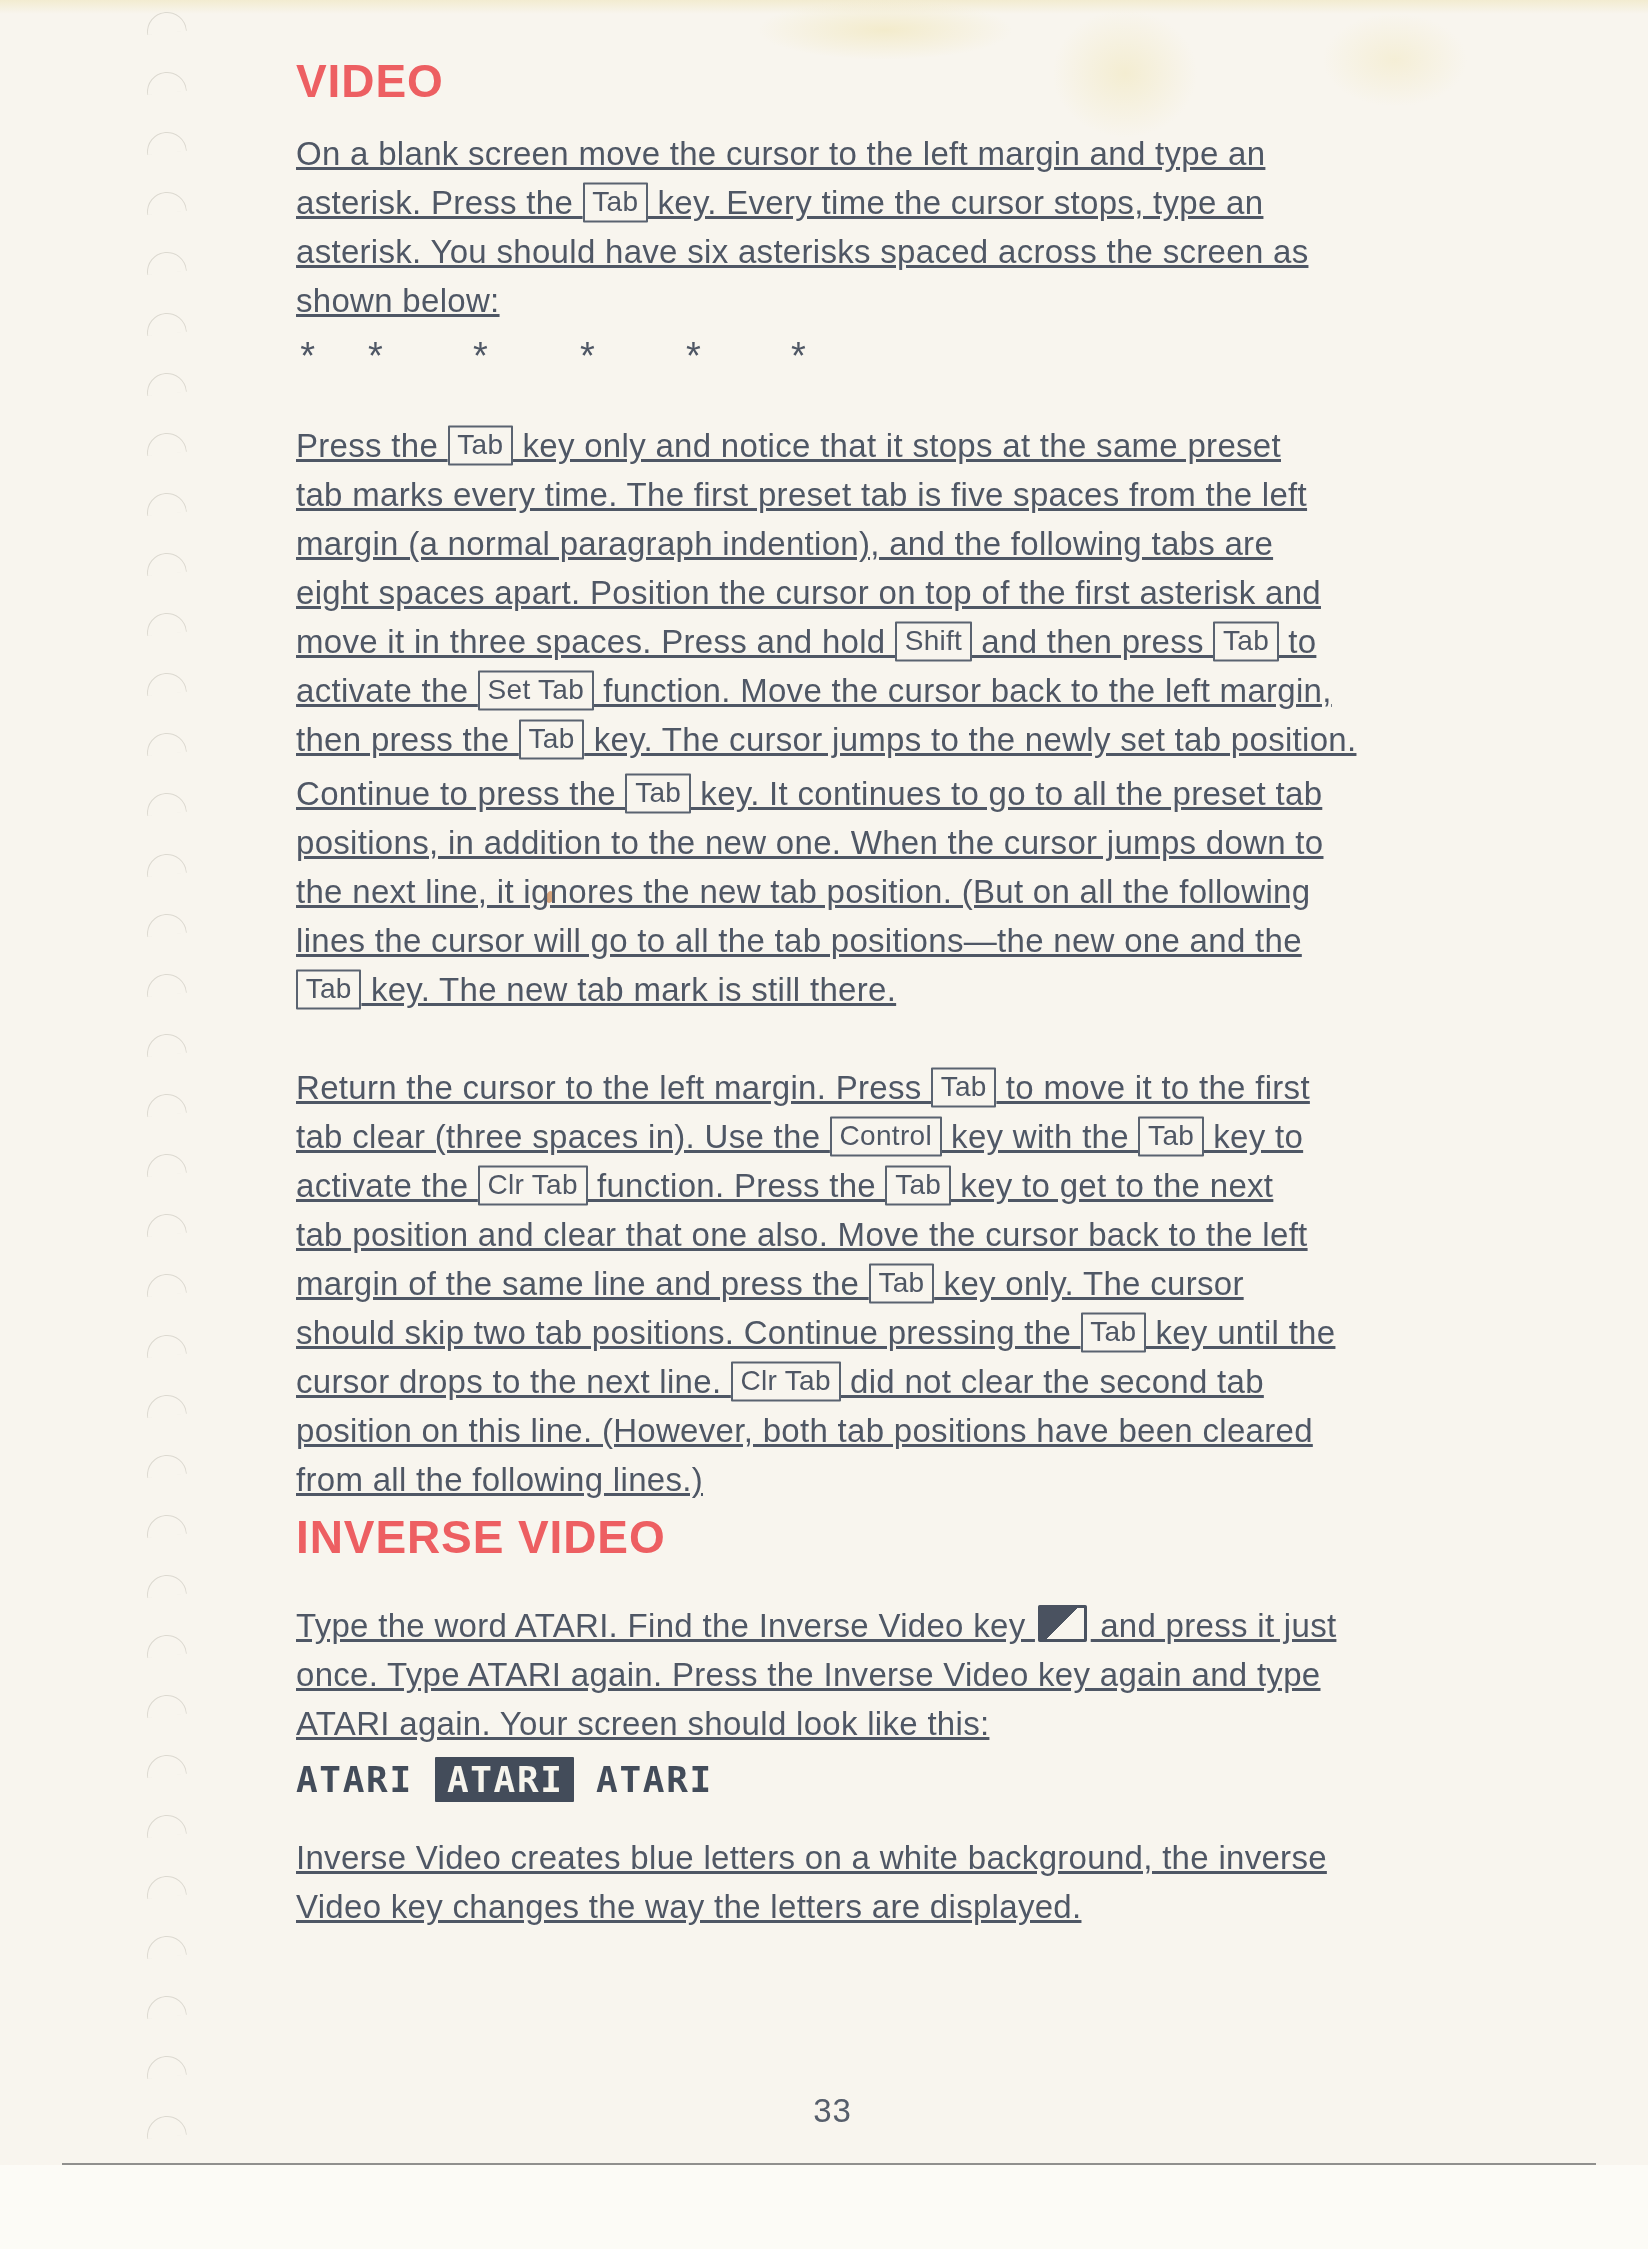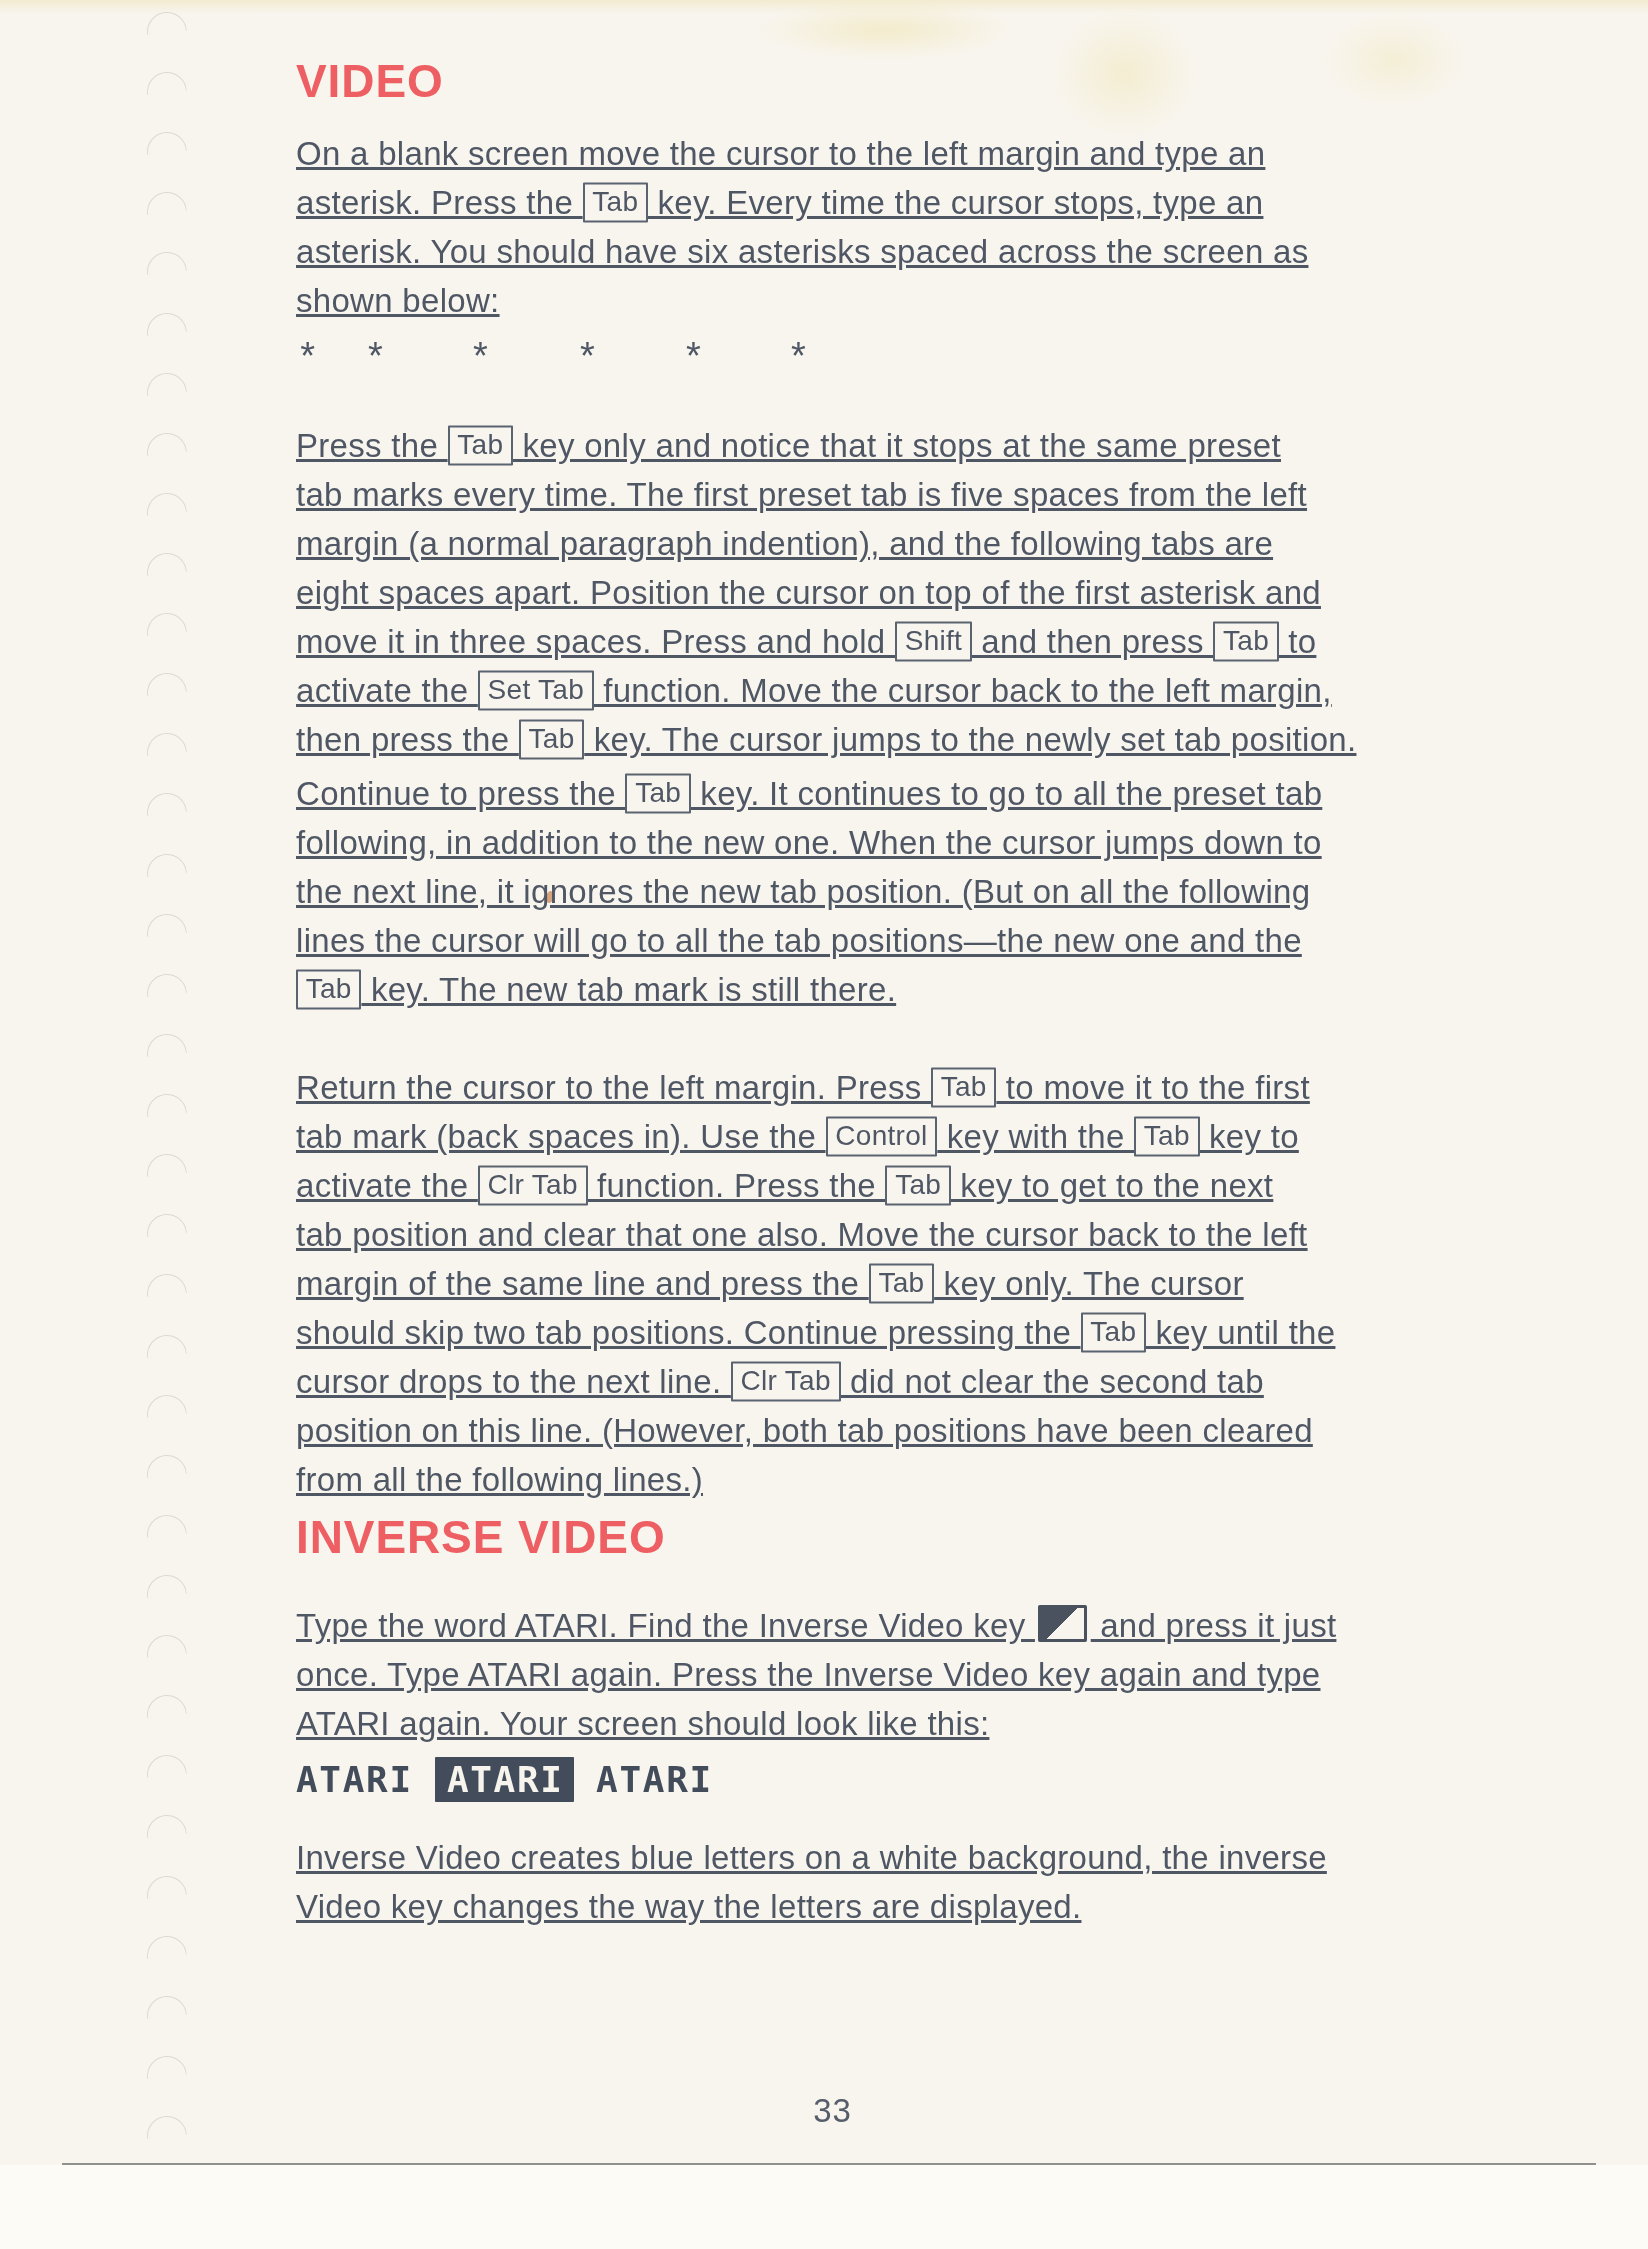--- a/index.html
+++ b/index.html
@@ -135,28 +135,28 @@
         <div class="line"><span>Press the </span><span class="keycap">Tab</span><span> key only and notice that it stops at the same preset</span></div>
         <div class="line"><span>tab marks every time. The first preset tab is five spaces from the left</span></div>
         <div class="line"><span>margin (a normal paragraph indention), and the following tabs are</span></div>
         <div class="line"><span>eight spaces apart. Position the cursor on top of the first asterisk and</span></div>
         <div class="line"><span>move it in three spaces. Press and hold </span><span class="keycap">Shift</span><span> and then press </span><span class="keycap">Tab</span><span> to</span></div>
         <div class="line"><span>activate the </span><span class="keycap">Set Tab</span><span> function. Move the cursor back to the left margin,</span></div>
         <div class="line"><span>then press the </span><span class="keycap">Tab</span><span> key. The cursor jumps to the newly set tab position.</span></div>
       </div>
       <div class="para" style="top: 769px;">
         <div class="line"><span>Continue to press the </span><span class="keycap">Tab</span><span> key. It continues to go to all the preset tab</span></div>
-        <div class="line"><span>following, in addition to the new one. When the cursor jumps down to</span></div>
+        <div class="line"><span>positions, in addition to the new one. When the cursor jumps down to</span></div>
         <div class="line"><span>the next line, it ignores the new tab position. (But on all the following</span></div>
         <div class="line"><span>lines the cursor will go to all the tab positions—the new one and the</span></div>
         <div class="line"><span class="keycap">Tab</span><span> key. The new tab mark is still there.</span></div>
       </div>
       <div class="para" style="top: 1063px;">
         <div class="line"><span>Return the cursor to the left margin. Press </span><span class="keycap">Tab</span><span> to move it to the first</span></div>
-        <div class="line"><span>tab mark (back spaces in). Use the </span><span class="keycap">Control</span><span> key with the </span><span class="keycap">Tab</span><span> key to</span></div>
+        <div class="line"><span>tab clear (three spaces in). Use the </span><span class="keycap">Control</span><span> key with the </span><span class="keycap">Tab</span><span> key to</span></div>
         <div class="line"><span>activate the </span><span class="keycap">Clr Tab</span><span> function. Press the </span><span class="keycap">Tab</span><span> key to get to the next</span></div>
         <div class="line"><span>tab position and clear that one also. Move the cursor back to the left</span></div>
         <div class="line"><span>margin of the same line and press the </span><span class="keycap">Tab</span><span> key only. The cursor</span></div>
         <div class="line"><span>should skip two tab positions. Continue pressing the </span><span class="keycap">Tab</span><span> key until the</span></div>
         <div class="line"><span>cursor drops to the next line. </span><span class="keycap">Clr Tab</span><span> did not clear the second tab</span></div>
         <div class="line"><span>position on this line. (However, both tab positions have been cleared</span></div>
         <div class="line"><span>from all the following lines.)</span></div>
       </div>
       <div class="para" style="top: 1601px;">
         <div class="line"><span>Type the word ATARI. Find the Inverse Video key </span><span class="invkey"></span><span> and press it just</span></div>

